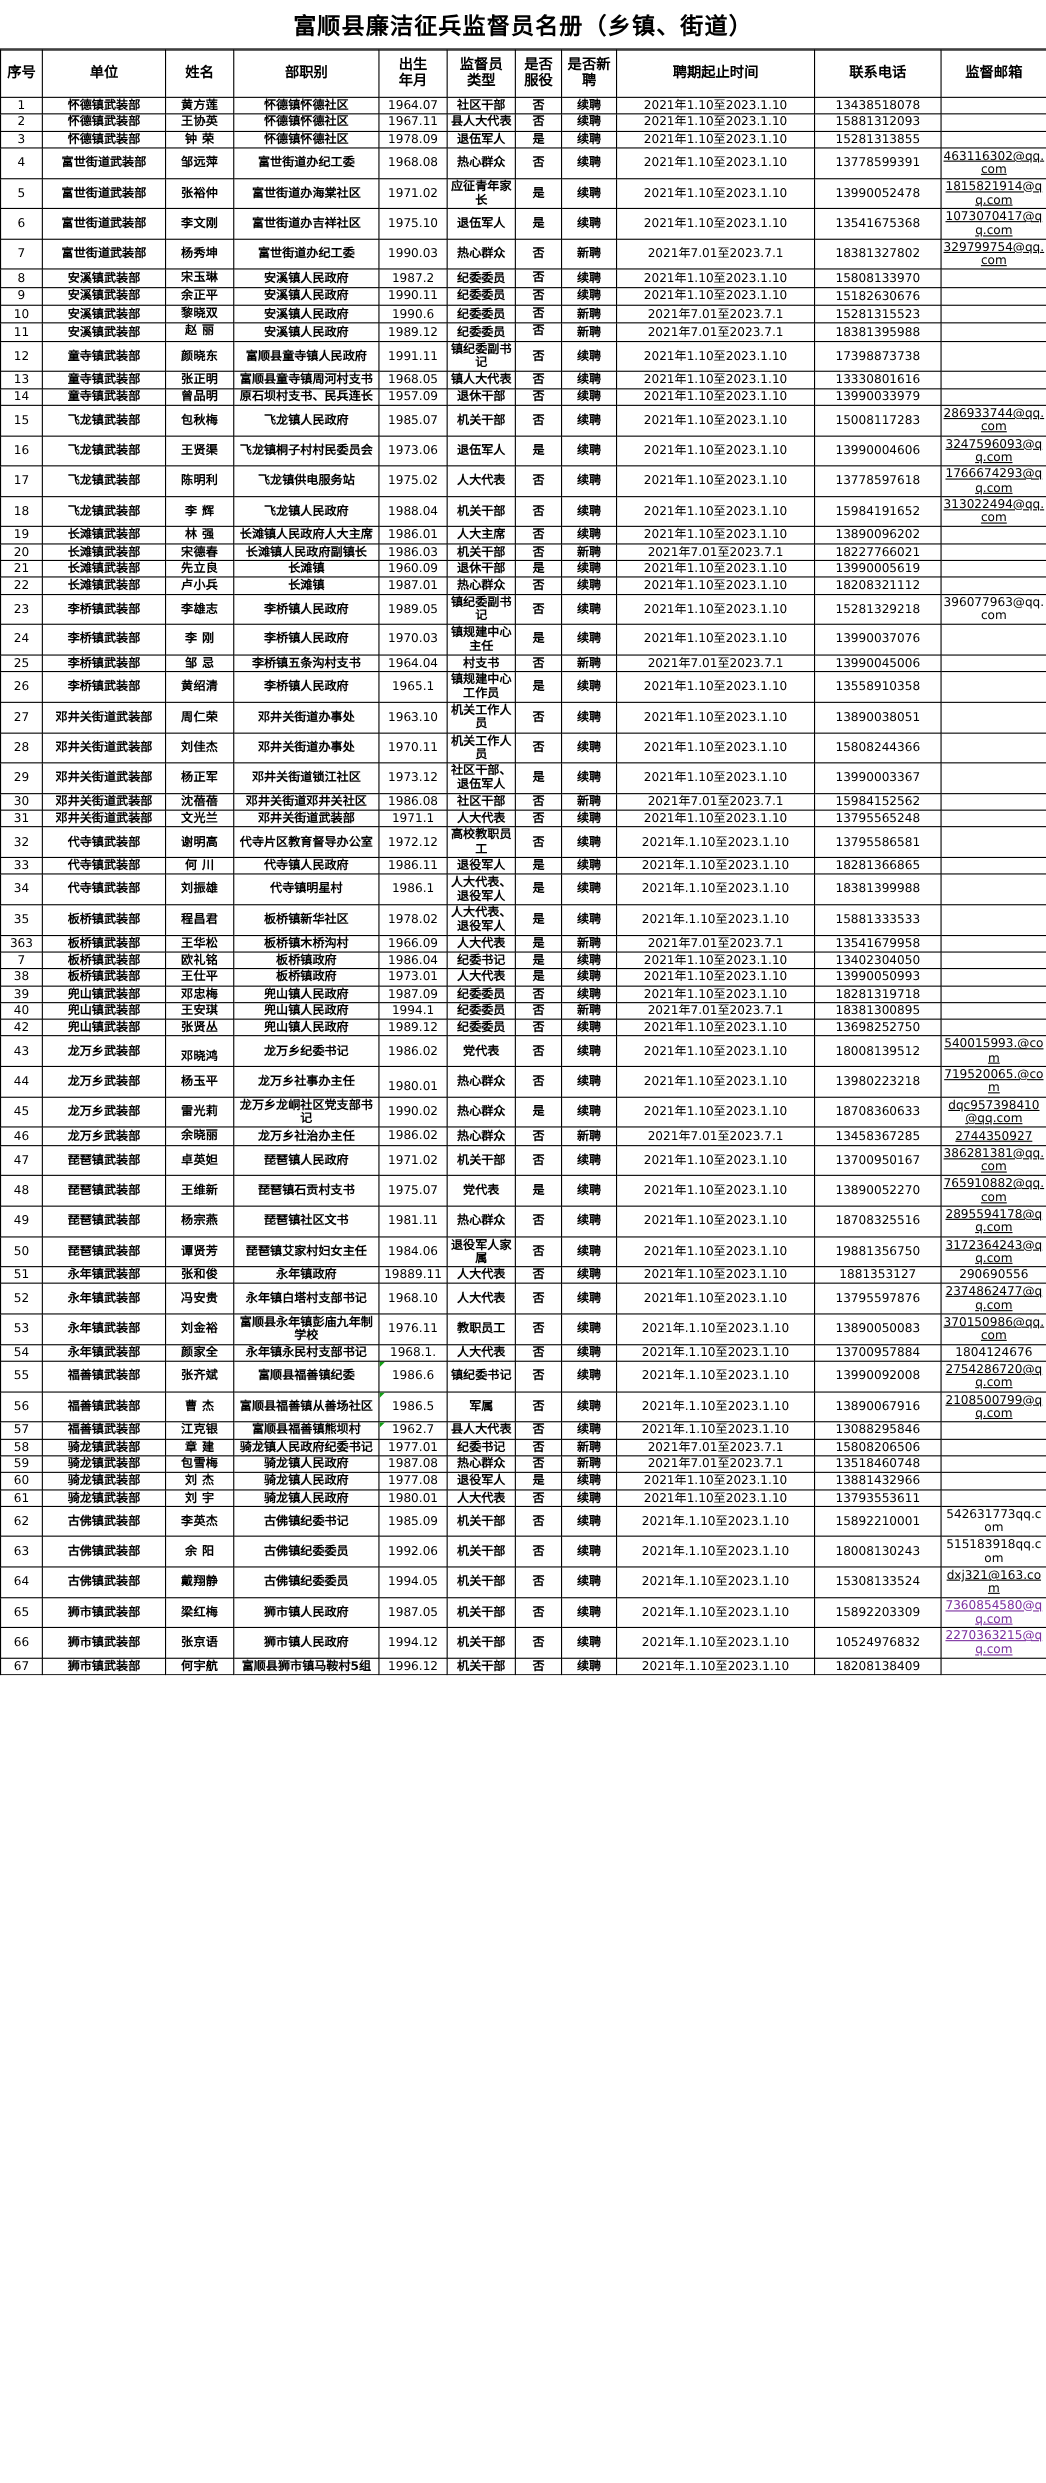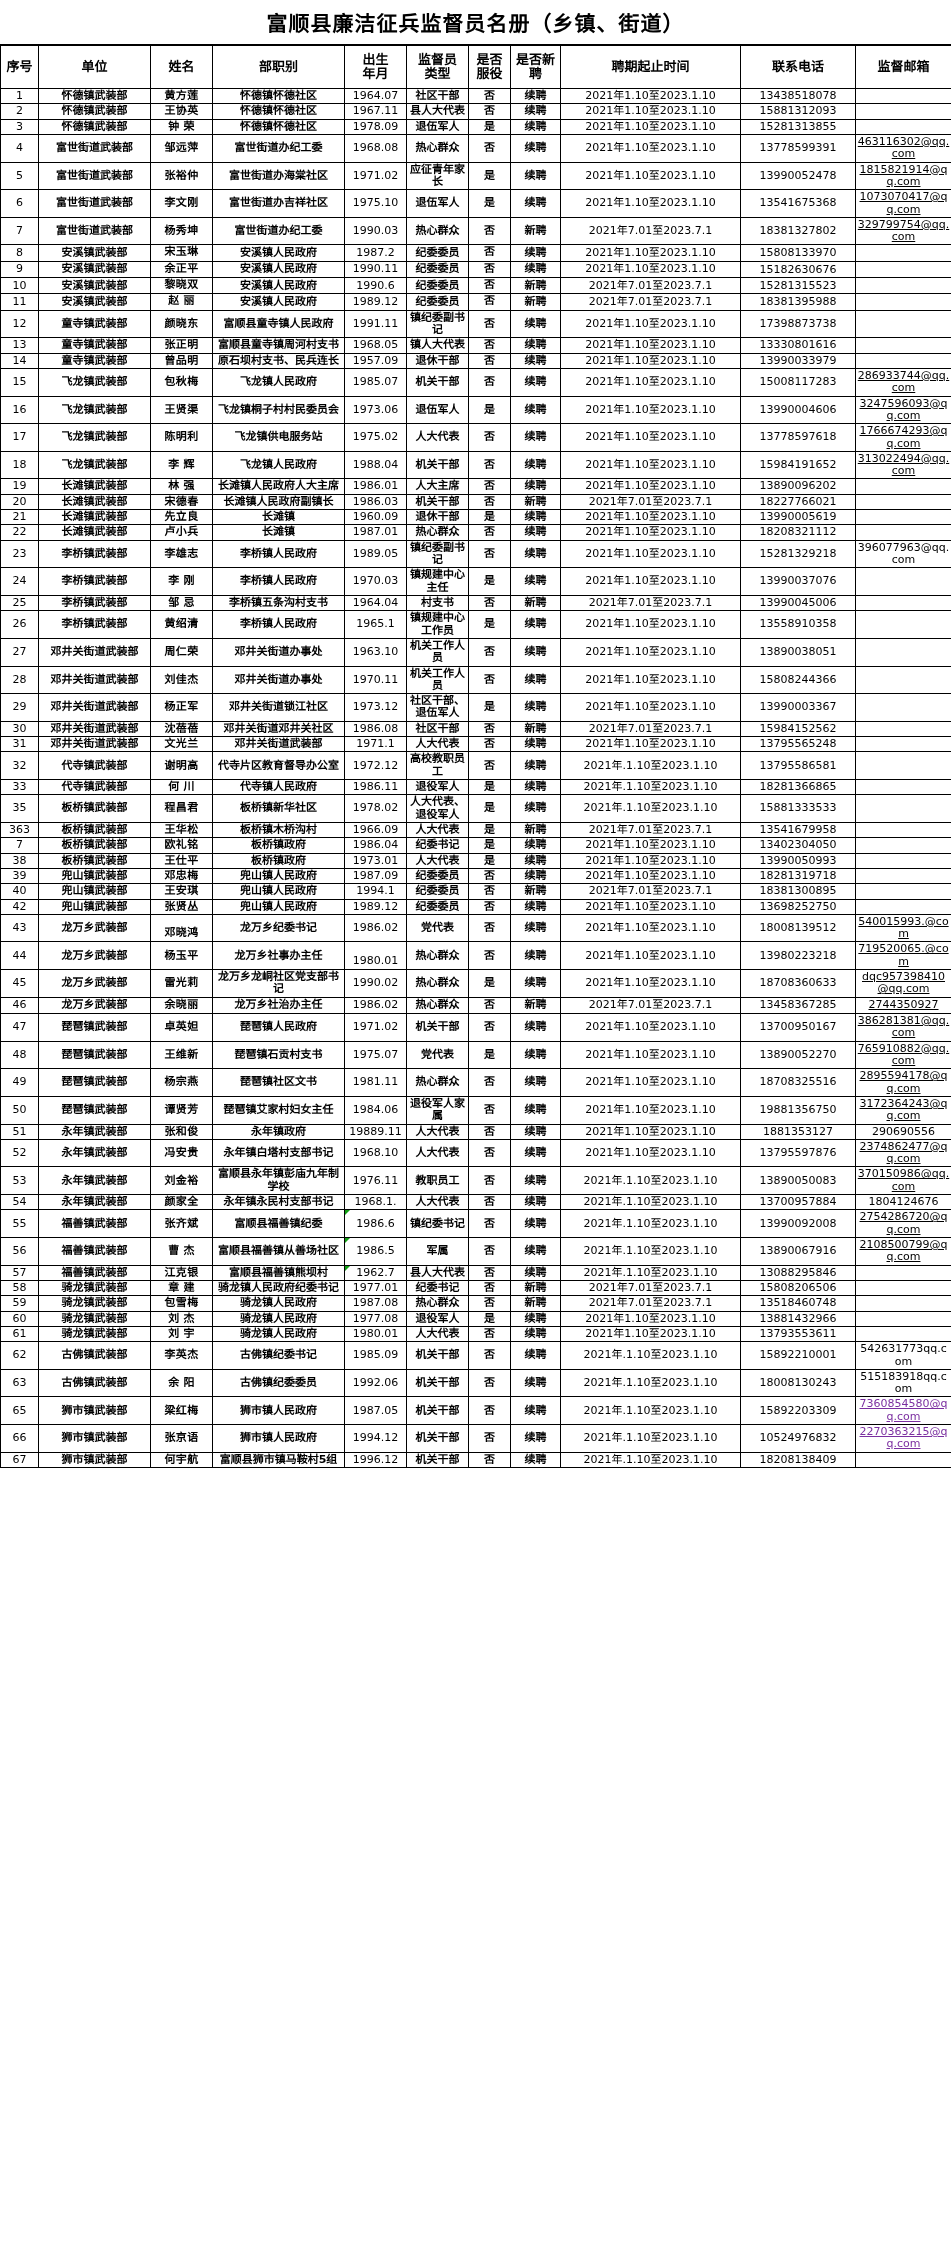--- a/index.html
+++ b/index.html
@@ -565,20 +565,33 @@
           <td class="post">代寺镇人民政府</td>
           <td class="birth">1986.11</td>
           <td class="type">退役军人</td>
           <td class="serve">是</td>
           <td class="newhire">续聘</td>
           <td class="term">2021年.1.10至2023.1.10</td>
           <td class="phone">18281366865</td>
           <td class="mail"></td>
         </tr>
         <tr>
+          <td class="idx">34</td>
+          <td class="unit">代寺镇武装部</td>
+          <td class="name">刘振雄</td>
+          <td class="post">代寺镇明星村</td>
+          <td class="birth">1986.1</td>
+          <td class="type clip">人大代表、退役军人</td>
+          <td class="serve">是</td>
+          <td class="newhire">续聘</td>
+          <td class="term">2021年.1.10至2023.1.10</td>
+          <td class="phone">18381399988</td>
+          <td class="mail"></td>
+        </tr>
+        <tr>
           <td class="idx">35</td>
           <td class="unit">板桥镇武装部</td>
           <td class="name">程昌君</td>
           <td class="post">板桥镇新华社区</td>
           <td class="birth">1978.02</td>
           <td class="type clip">人大代表、退役军人</td>
           <td class="serve">是</td>
           <td class="newhire">续聘</td>
           <td class="term">2021年.1.10至2023.1.10</td>
           <td class="phone">15881333533</td>
@@ -929,20 +942,33 @@
           <td class="post">古佛镇纪委委员</td>
           <td class="birth">1992.06</td>
           <td class="type">机关干部</td>
           <td class="serve">否</td>
           <td class="newhire">续聘</td>
           <td class="term">2021年.1.10至2023.1.10</td>
           <td class="phone">18008130243</td>
           <td class="mail"><span class="lnk plain">515183918qq.com</span></td>
         </tr>
         <tr>
+          <td class="idx">64</td>
+          <td class="unit">古佛镇武装部</td>
+          <td class="name">戴翔静</td>
+          <td class="post">古佛镇纪委委员</td>
+          <td class="birth">1994.05</td>
+          <td class="type">机关干部</td>
+          <td class="serve">否</td>
+          <td class="newhire">续聘</td>
+          <td class="term">2021年.1.10至2023.1.10</td>
+          <td class="phone">15308133524</td>
+          <td class="mail"><span class="lnk">dxj321@163.com</span></td>
+        </tr>
+        <tr>
           <td class="idx">65</td>
           <td class="unit">狮市镇武装部</td>
           <td class="name">梁红梅</td>
           <td class="post">狮市镇人民政府</td>
           <td class="birth">1987.05</td>
           <td class="type">机关干部</td>
           <td class="serve">否</td>
           <td class="newhire">续聘</td>
           <td class="term">2021年.1.10至2023.1.10</td>
           <td class="phone">15892203309</td>

